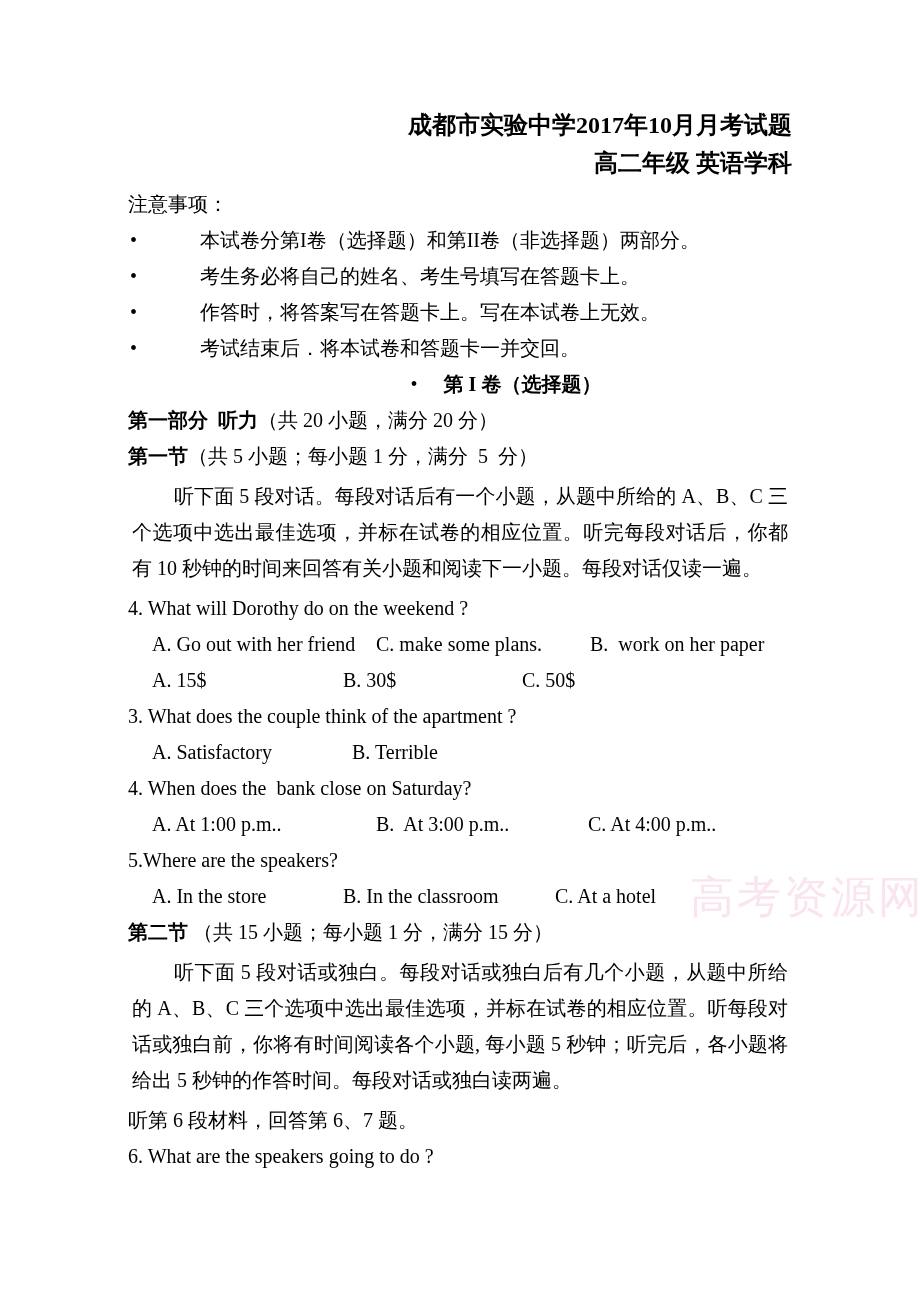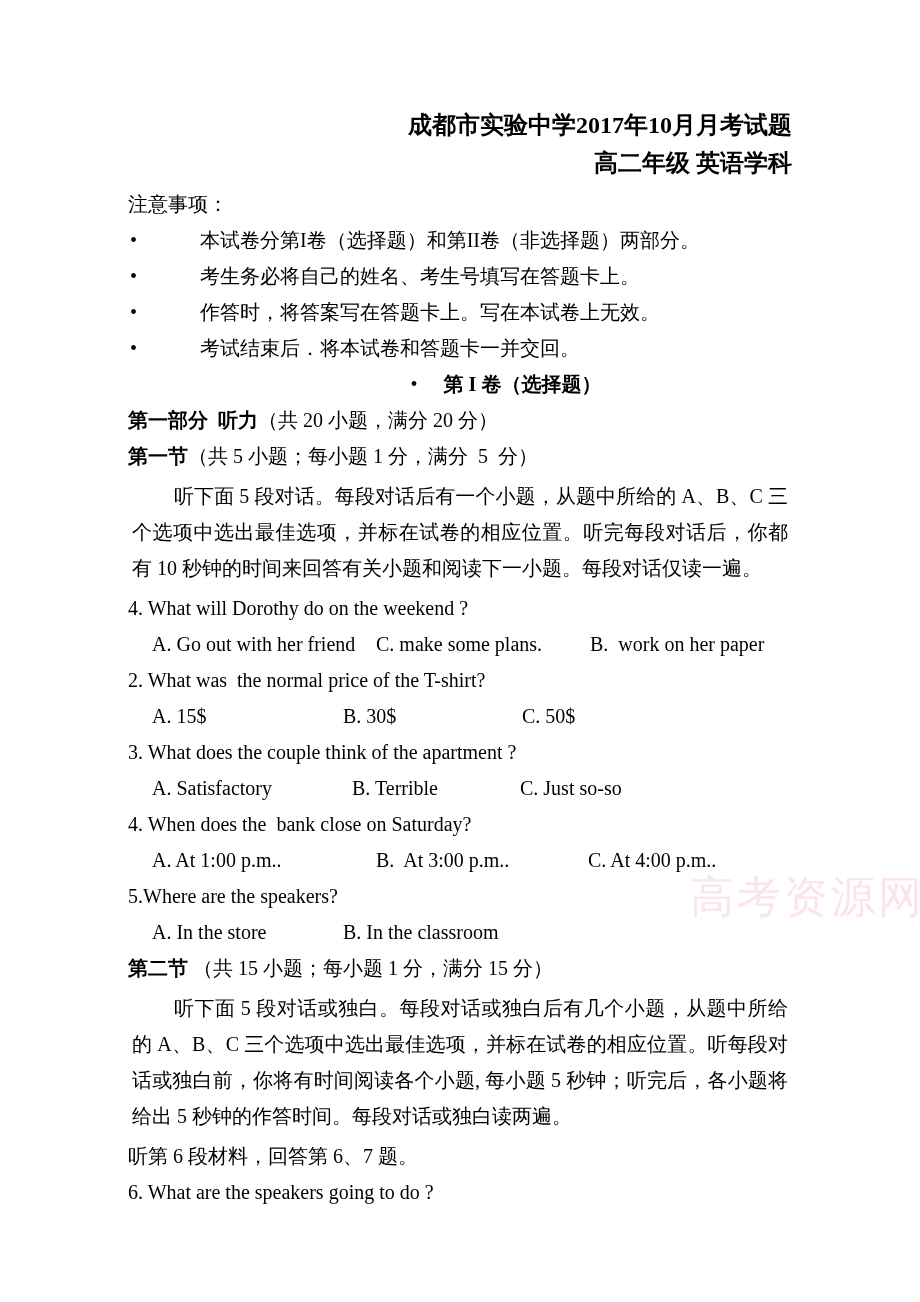--- a/index.html
+++ b/index.html
@@ -140,45 +140,44 @@
 
     <p class="para" data-bind="paper.section1_instructions">听下面 5 段对话。每段对话后有一个小题，从题中所给的 A、B、C 三个选项中选出最佳选项，并标在试卷的相应位置。听完每段对话后，你都有 10 秒钟的时间来回答有关小题和阅读下一小题。每段对话仅读一遍。</p>
 
     <p class="line" data-bind="paper.questions.0.q">4. What will Dorothy do on the weekend ?</p>
     <div class="opts row1">
       <span data-bind="paper.questions.0.options.0">A. Go out with her friend</span>
       <span data-bind="paper.questions.0.options.2">C. make some plans.</span>
       <span data-bind="paper.questions.0.options.1">B.  work on her paper</span>
     </div>
 
-    <p class="line" data-bind="paper.questions.1.q">2. What was  the normal price of the T-shirt?</p>
     <div class="opts row2">
       <span data-bind="paper.questions.1.options.0">A. 15$</span>
       <span data-bind="paper.questions.1.options.1">B. 30$</span>
       <span data-bind="paper.questions.1.options.2">C. 50$</span>
     </div>
 
     <p class="line" data-bind="paper.questions.2.q">3. What does the couple think of the apartment ?</p>
     <div class="opts row3">
       <span data-bind="paper.questions.2.options.0">A. Satisfactory</span>
       <span data-bind="paper.questions.2.options.1">B. Terrible</span>
-      <span data-bind="paper.questions.2.options.2">C. Just so-so</span>
     </div>
 
     <p class="line" data-bind="paper.questions.3.q">4. When does the  bank close on Saturday?</p>
     <div class="opts row4">
       <span data-bind="paper.questions.3.options.0">A. At 1:00 p.m..</span>
       <span data-bind="paper.questions.3.options.1">B.  At 3:00 p.m..</span>
       <span data-bind="paper.questions.3.options.2">C. At 4:00 p.m..</span>
     </div>
 
     <p class="line" data-bind="paper.questions.4.q">5.Where are the speakers?</p>
     <div class="opts row5">
       <span data-bind="paper.questions.4.options.0">A. In the store</span>
       <span data-bind="paper.questions.4.options.1">B. In the classroom</span>
+      <span data-bind="paper.questions.4.options.2">C. At a hotel</span>
     </div>
 
     <p class="line"><span class="bold" data-bind="paper.section2_heading.bold">第二节</span><span data-bind="paper.section2_heading.rest"> （共 15 小题；每小题 1 分，满分 15 分）</span></p>
 
     <p class="para" data-bind="paper.section2_instructions">听下面 5 段对话或独白。每段对话或独白后有几个小题，从题中所给的 A、B、C 三个选项中选出最佳选项，并标在试卷的相应位置。听每段对话或独白前，你将有时间阅读各个小题, 每小题 5 秒钟；听完后，各小题将给出 5 秒钟的作答时间。每段对话或独白读两遍。</p>
 
     <p class="line" data-bind="paper.material6_intro">听第 6 段材料，回答第 6、7 题。</p>
 
     <p class="line" data-bind="paper.question6">6. What are the speakers going to do ?</p>
 

